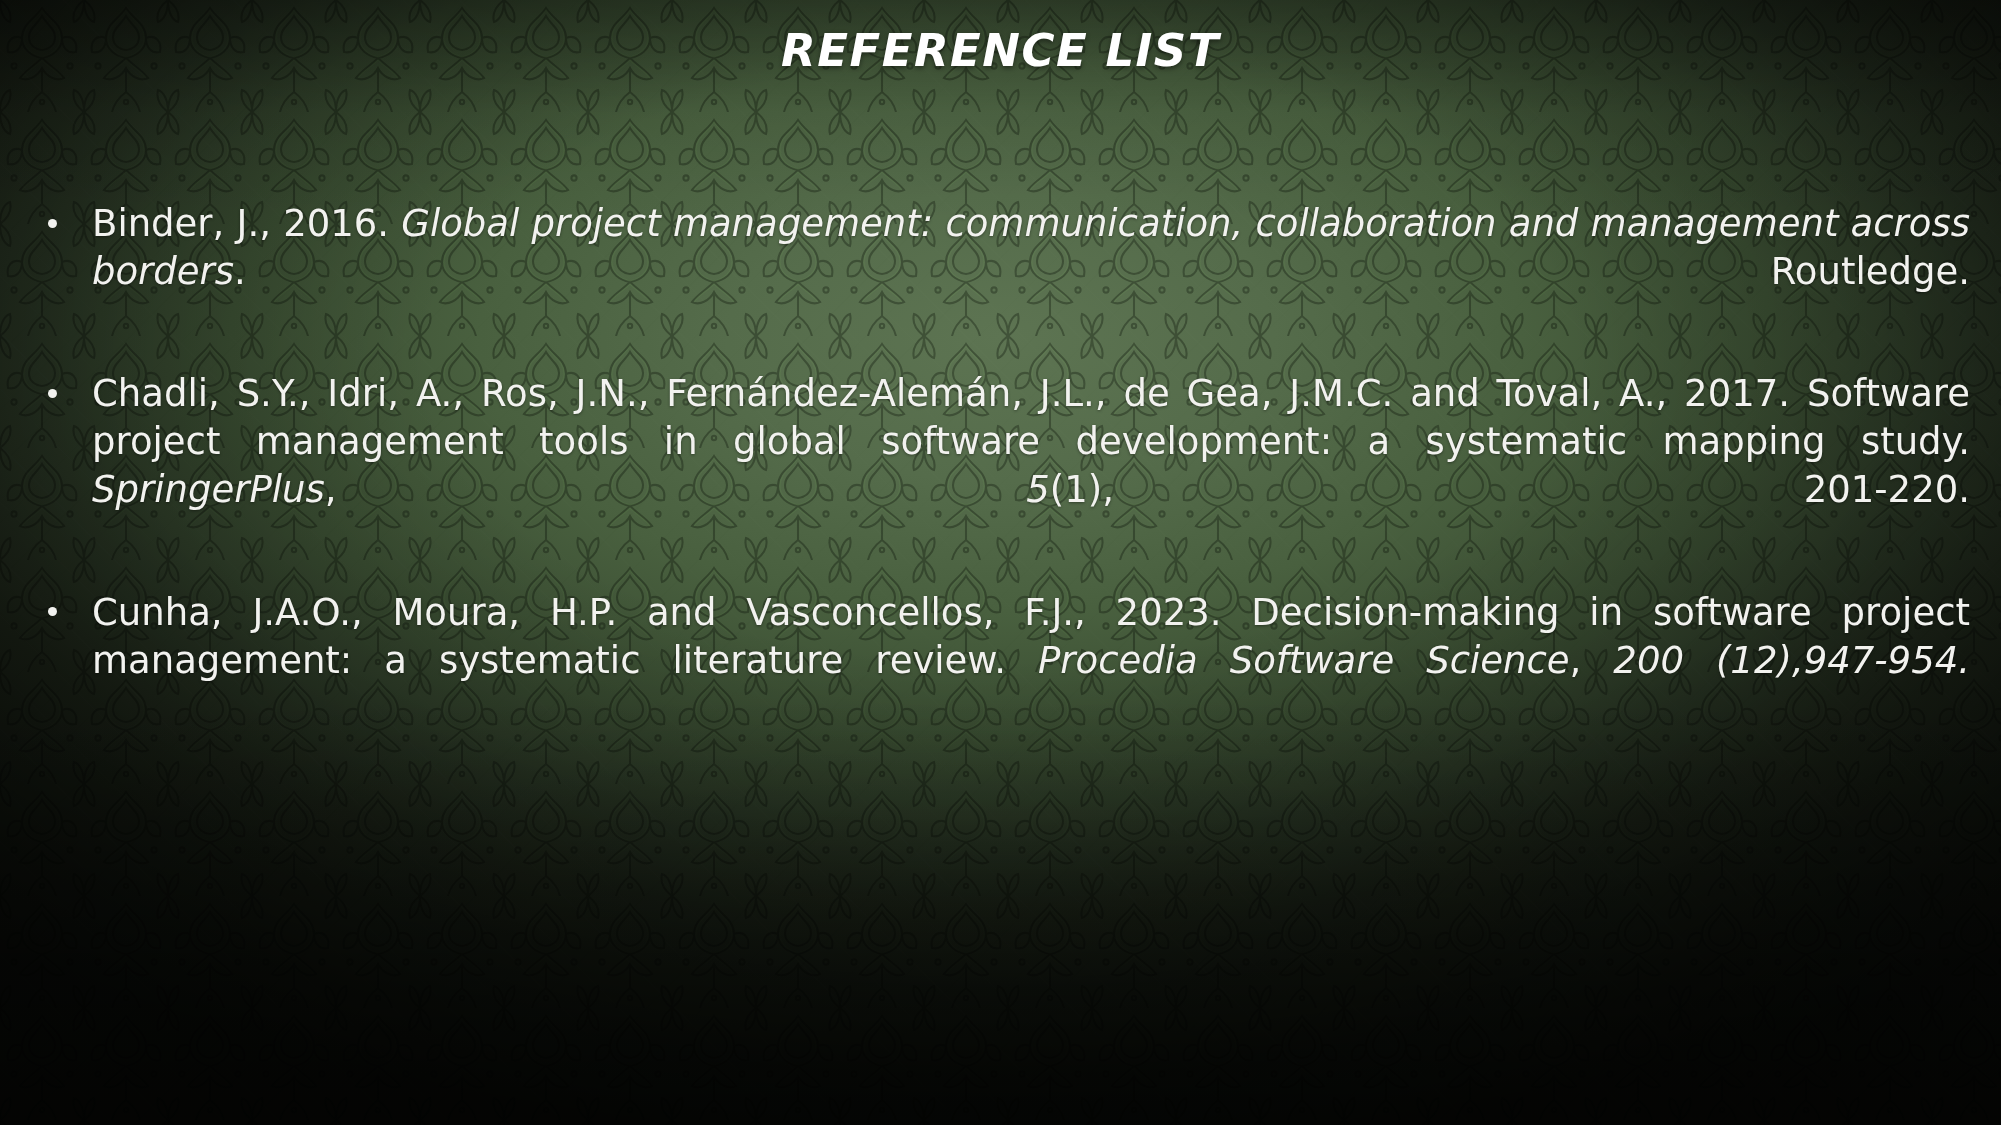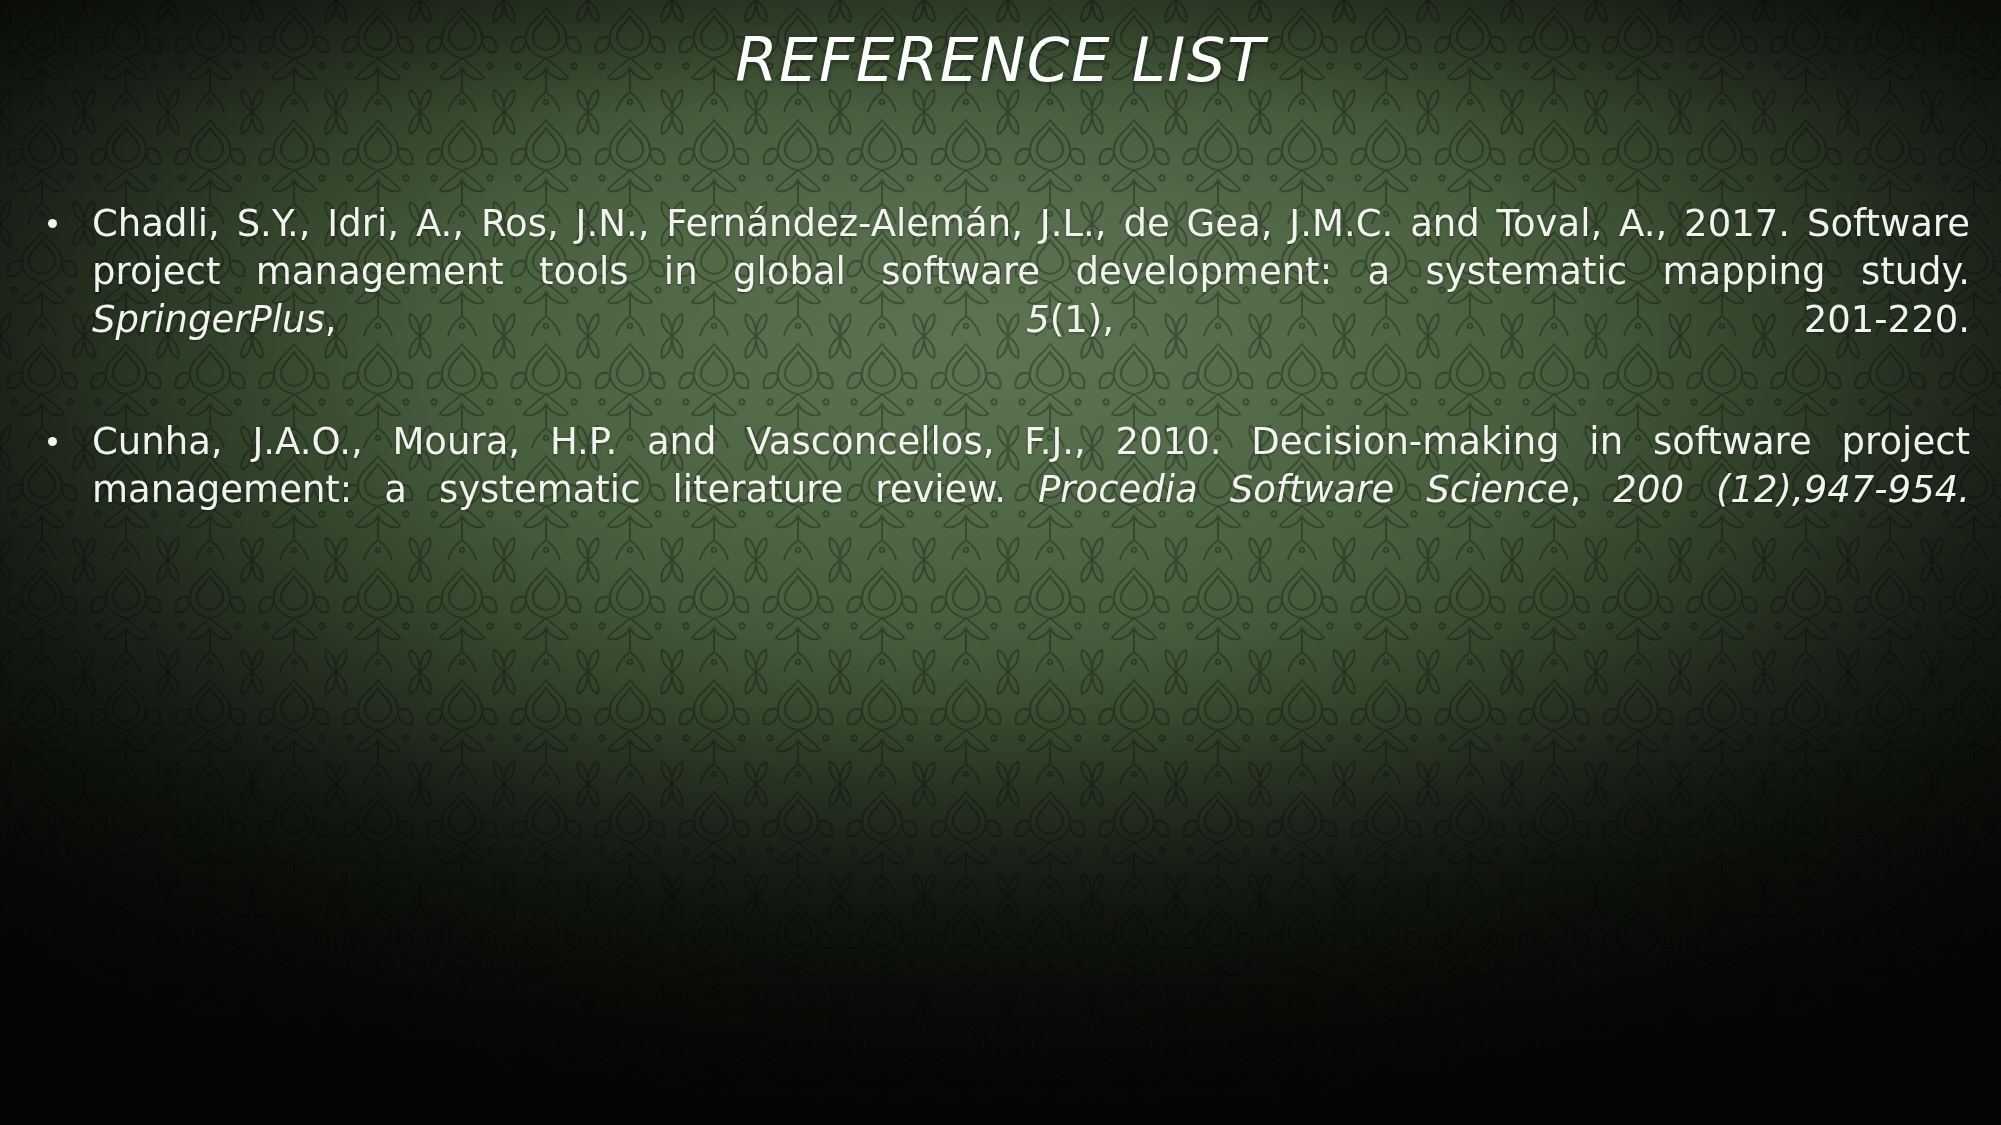--- a/index.html
+++ b/index.html
@@ -70,22 +70,22 @@
   
   #content { position: absolute; inset: 0; }
 
   #title {
     position: absolute;
     left: 0; right: 0;
     top: 26px;
     text-align: center;
     color: #ffffff;
     font-family: "DejaVu Sans", sans-serif;
-    font-size: 61px;
-    font-weight: normal;
+    font-size: 45px;
+    font-weight: bold;
     font-style: italic;
     letter-spacing: 1.5px;
     line-height: 1.1;
     text-shadow: 0 2px 5px rgba(0,0,0,0.45);
     white-space: nowrap;
   }
 
   #body-block {
     position: absolute;
     left: 30px;
@@ -171,26 +171,30 @@
   <div class="bg-layer" id="bg-vignette"></div>
   <div class="bg-layer" id="bg-topshade"></div>
 
   <div id="content">
 
     <div id="title">REFERENCE LIST</div>
 
     <div id="body-block">
 
 
+      <div class="ref">
+        <span class="bullet" style="background: rgb(242, 242, 239);"></span>
+        <span class="txt"><span>Binder, J., 2016. </span><span class="it">Global project management: communication, collaboration and management across borders</span><span>. Routledge.</span><span class="fill"></span></span>
+      </div>
 
       <div class="ref">
         <span class="bullet" style="background: rgb(242, 242, 239);"></span>
         <span class="txt"><span>Chadli, S.Y., Idri, A., Ros, J.N., Fernández-Alemán, J.L., de Gea, J.M.C. and Toval, A., 2017. Software project management tools in global software development: a systematic mapping study. </span><span class="it">SpringerPlus</span><span>, </span><span class="it">5</span><span>(1), 201-220.</span><span class="fill"></span></span>
       </div>
 
       <div class="ref">
         <span class="bullet" style="background: rgb(242, 242, 239);"></span>
-        <span class="txt"><span>Cunha, J.A.O., Moura, H.P. and Vasconcellos, F.J., 2010. Decision-making in software project management: a systematic literature review. </span><span class="it">Procedia Software Science</span><span>, </span><span class="it">200 (12),947-954.</span><span class="fill"></span></span>
+        <span class="txt"><span>Cunha, J.A.O., Moura, H.P. and Vasconcellos, F.J., 2023. Decision-making in software project management: a systematic literature review. </span><span class="it">Procedia Software Science</span><span>, </span><span class="it">200 (12),947-954.</span><span class="fill"></span></span>
       </div>
 
     </div>
   </div>
 </div>
 
 </body></html>

